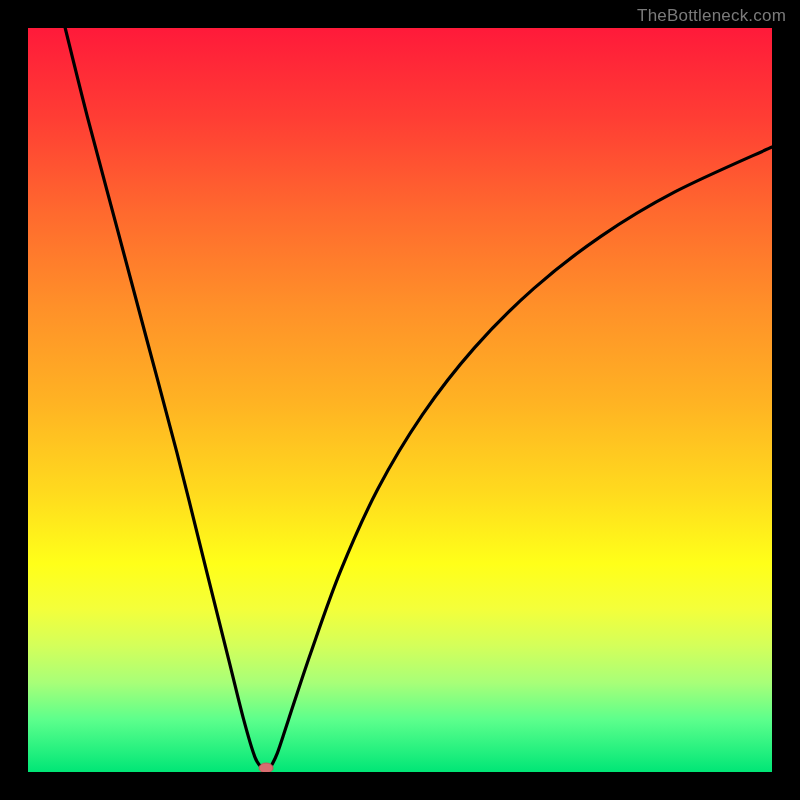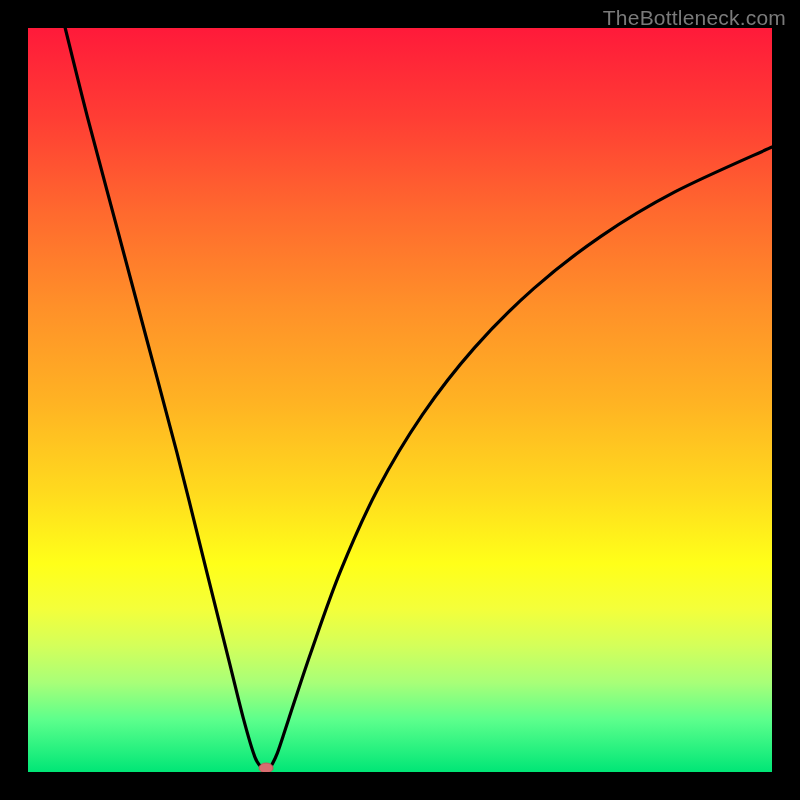--- a/index.html
+++ b/index.html
@@ -46,21 +46,21 @@
   .minimum-dot {
     fill: #d86d70;
     stroke: #c05a5d;
     stroke-width: 1;
   }
   .watermark {
     position: absolute;
     top: 6px;
     right: 14px;
     font-family: Arial, Helvetica, sans-serif;
-    font-size: 21px;
+    font-size: 17px;
     color: #7a7a7a;
     font-weight: 500;
     letter-spacing: 0.2px;
     user-select: none;
   }
 </style>
 </head>
 <body>
 
 <div class="frame">

